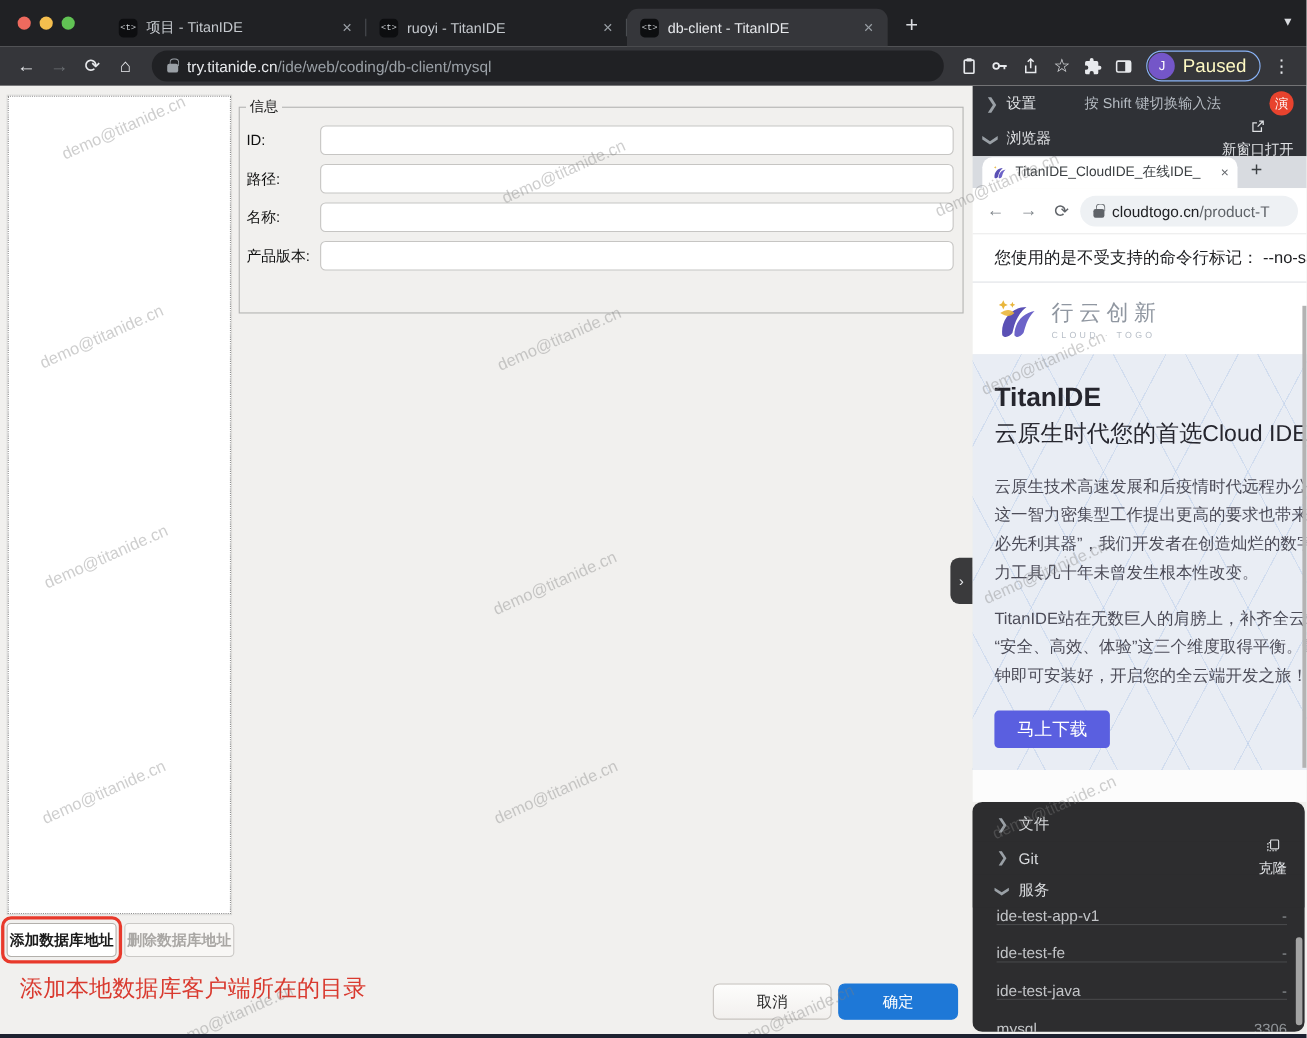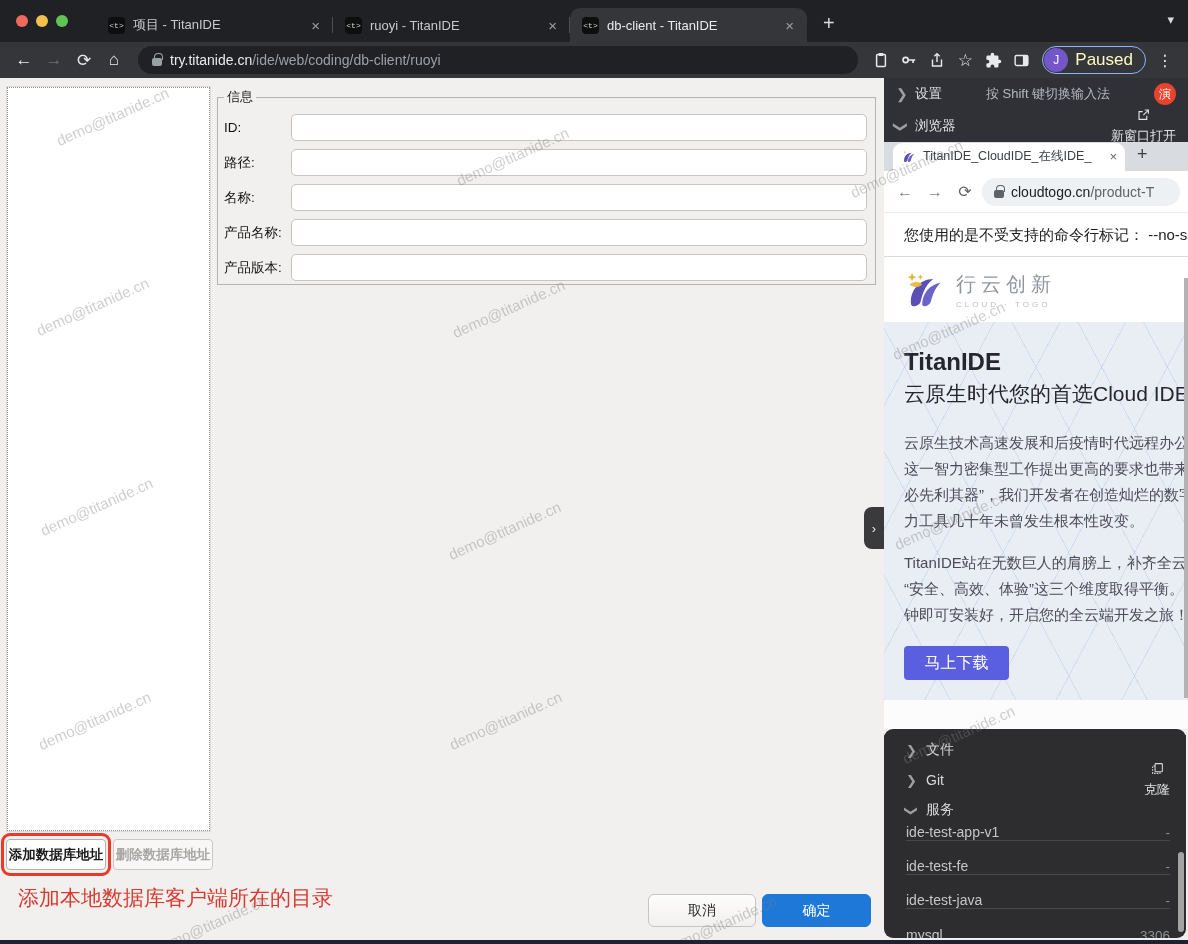--- a/index.html
+++ b/index.html
@@ -144,21 +144,21 @@
     <div class="strip-chevron">▾</div>
   </div>
 
   <div class="toolbar">
     <div class="navbtn">←</div>
     <div class="navbtn dim">→</div>
     <div class="navbtn">⟳</div>
     <div class="navbtn">⌂</div>
     <div class="urlbar">
       <span class="lock"></span>
-      <span><span class="host">try.titanide.cn</span><span class="path">/ide/web/coding/db-client/ruoyi</span></span>
+      <span><span class="host">try.titanide.cn</span><span class="path">/ide/web/coding/db-client/mysql</span></span>
     </div>
     <div class="icbtn">
       <svg width="16" height="16" viewBox="0 0 16 16">
           <rect x="3.6" y="2.6" width="8.8" height="12" rx="1" fill="none" stroke="currentColor" stroke-width="1.5"></rect>
           <rect x="5.6" y="1" width="4.8" height="3" rx="0.8" fill="currentColor"></rect>
         </svg>
     </div>
     <div class="icbtn">
       <svg width="16" height="16" viewBox="0 0 16 16">
           <circle cx="4.6" cy="8" r="2.6" fill="none" stroke="currentColor" stroke-width="1.6"></circle>
@@ -199,24 +199,20 @@
           <div class="frow">
             <label>ID:</label>
             <input style="">
           </div>
           <div class="frow">
             <label>路径:</label>
             <input style="">
           </div>
           <div class="frow">
             <label>名称:</label>
-            <input style="">
-          </div>
-          <div class="frow">
-            <label>产品名称:</label>
             <input style="">
           </div>
           <div class="frow">
             <label>产品版本:</label>
             <input style="">
           </div>
         </div>
     </fieldset>
 
     <div class="ring"></div>

